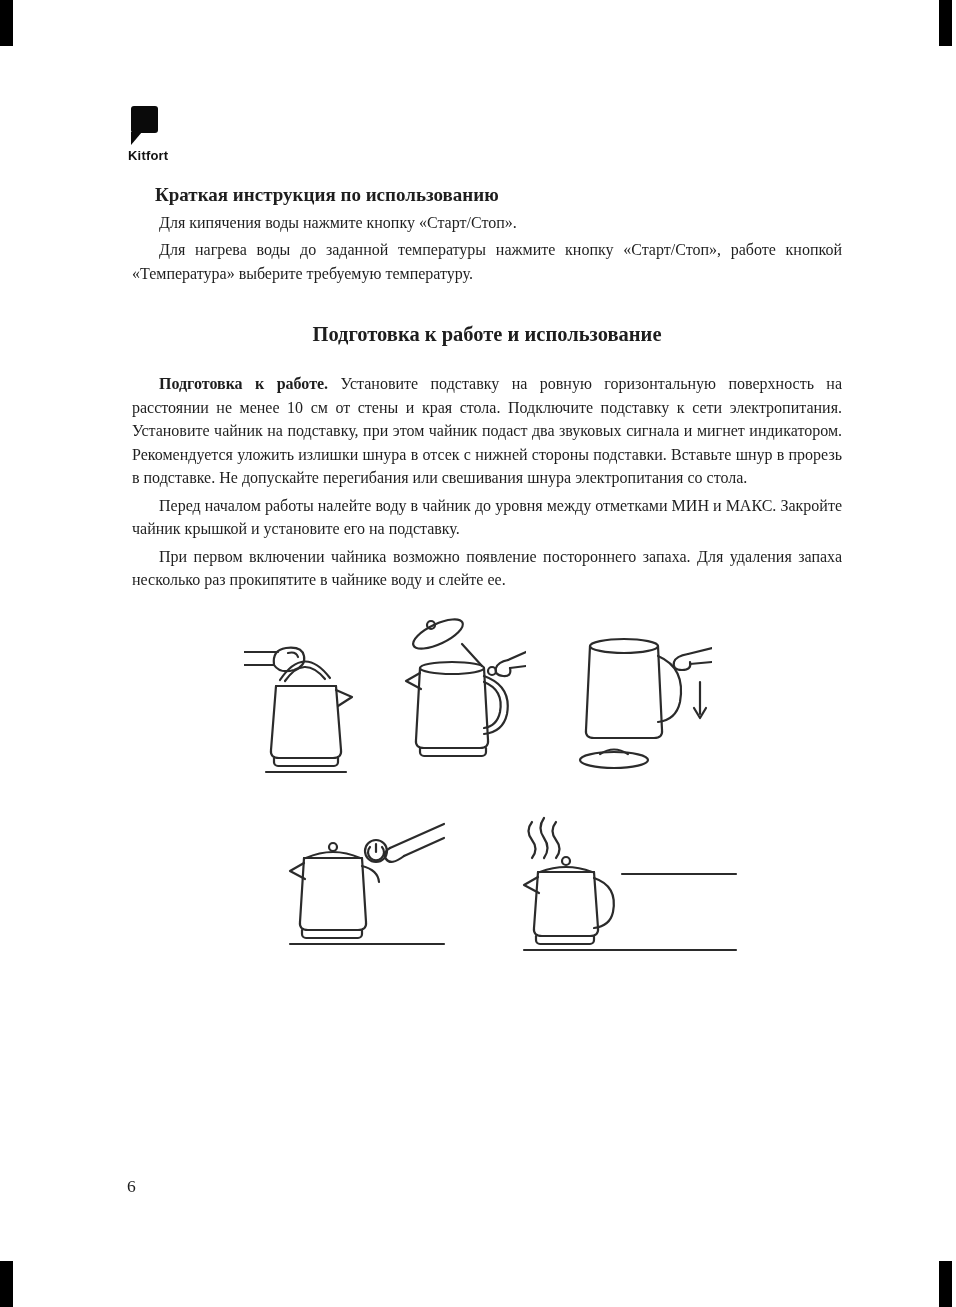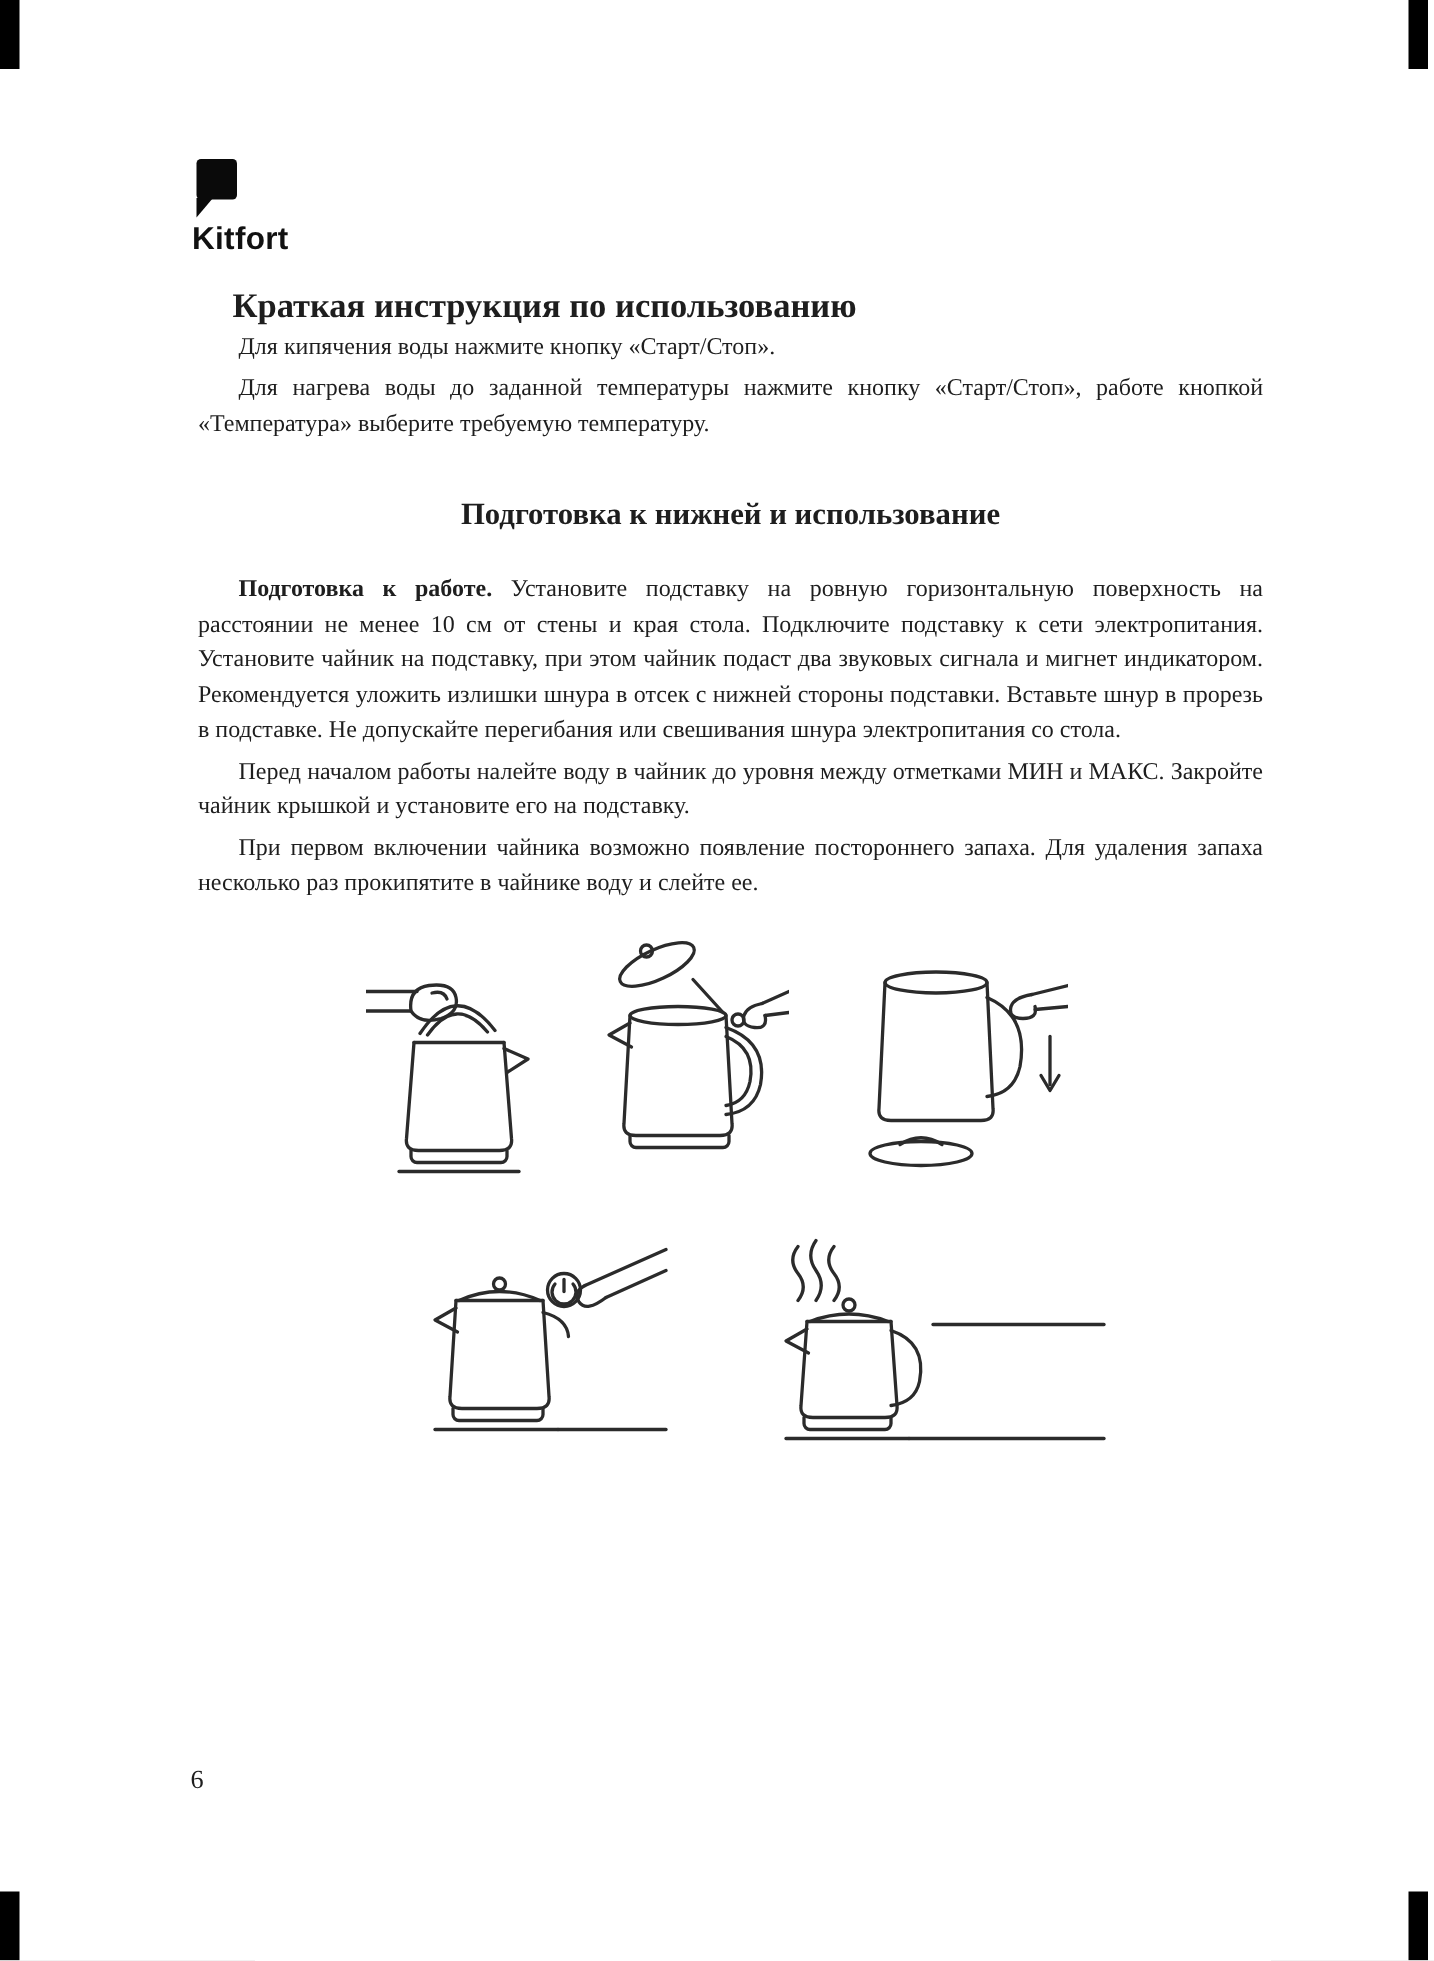--- a/index.html
+++ b/index.html
@@ -24,38 +24,38 @@
     left: 128px;
     top: 106px;
     width: 718px;
   }
 
   .logo-block { margin-bottom: 20px; }
   .logo-mark { display: block; }
   .logo-text {
     font-family: "Liberation Sans", "DejaVu Sans", sans-serif;
     font-weight: bold;
-    font-size: 21px;
+    font-size: 13px;
     letter-spacing: 0.2px;
     color: #111;
     margin-top: 2px;
   }
 
   p.body-par {
     margin: 4px;
     font-size: 16px;
     line-height: 23.5px;
     text-align: justify;
     text-indent: 27px;
   }
   .bold { font-weight: bold; }
 
   .quick-title {
     margin: 0;
-    font-size: 23px;
+    font-size: 19px;
     line-height: 23.5px;
     text-indent: 27px;
     font-weight: bold;
   }
 
   h1.section-heading {
     margin: 38px 0 26px 0;
     text-align: center;
     font-size: 20.5px;
     font-weight: bold;
@@ -96,21 +96,21 @@
         <rect x="3" y="0" width="27" height="27" rx="3" fill="#0a0a0a"></rect>
         <polygon points="3,26 14,26 3,39" fill="#0a0a0a"></polygon>
       </svg>
       <div class="logo-text">Kitfort</div>
     </div>
 
     <p class="quick-title">Краткая инструкция по использованию</p>
     <p class="body-par">Для кипячения воды нажмите кнопку «Старт/Стоп».</p>
     <p class="body-par">Для нагрева воды до заданной температуры нажмите кнопку «Старт/Стоп», работе кнопкой «Температура» выберите требуемую температуру.</p>
 
-    <h1 class="section-heading">Подготовка к нижней и использование</h1>
+    <h1 class="section-heading">Подготовка к работе и использование</h1>
 
     <p class="body-par"><span class="bold">Подготовка к работе.</span> <span>Установите подставку на ровную горизонтальную поверхность на расстоянии не менее 10 см от стены и края стола. Подключите подставку к сети электропитания. Установите чайник на подставку, при этом чайник подаст два звуковых сигнала и мигнет индикатором. Рекомендуется уложить излишки шнура в отсек с нижней стороны подставки. Вставьте шнур в прорезь в подставке. Не допускайте перегибания или свешивания шнура электропитания со стола.</span></p>
 
     <p class="body-par gap-par">Перед началом работы налейте воду в чайник до уровня между отметками МИН и МАКС. Закройте чайник крышкой и установите его на подставку.</p>
 
     <p class="body-par">При первом включении чайника возможно появление постороннего запаха. Для удаления запаха несколько раз прокипятите в чайнике воду и слейте ее.</p>
 
     <div class="figures">
 
       <div class="fig" style="left:116px; top:22px;">

